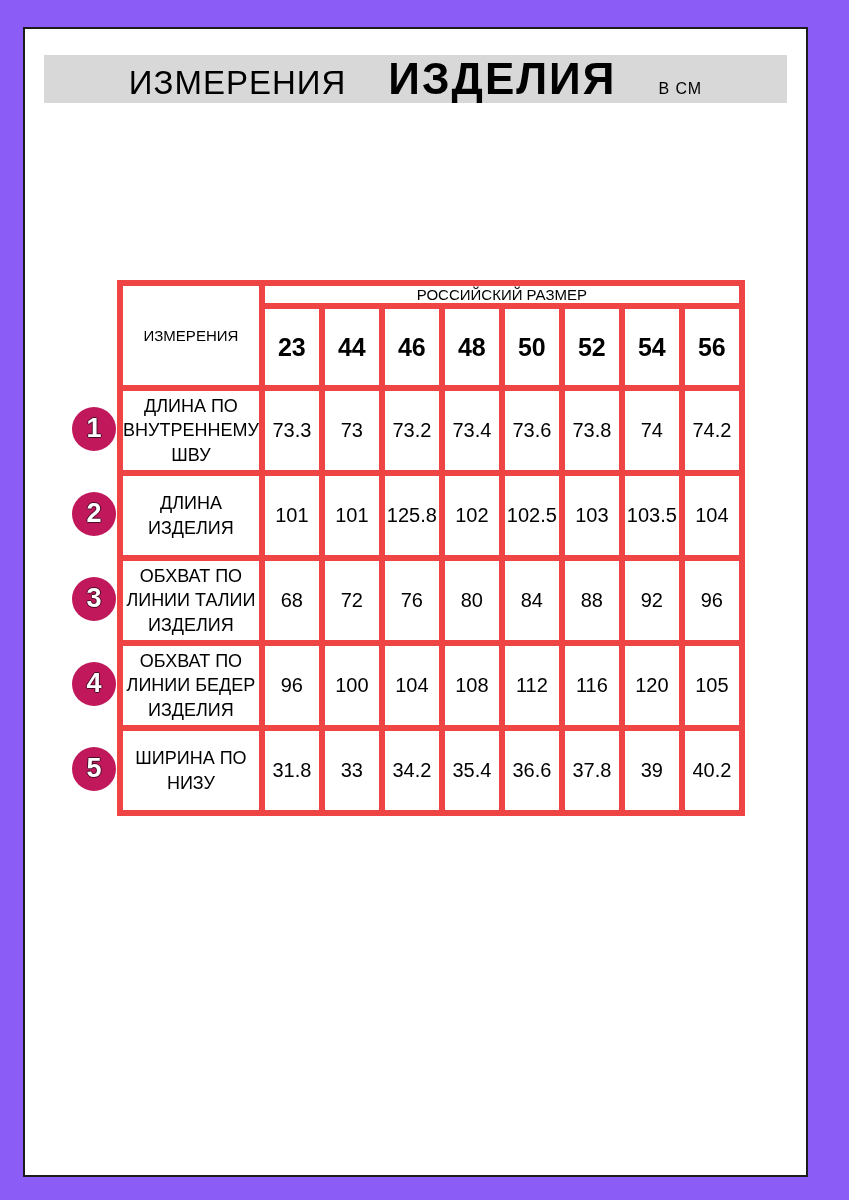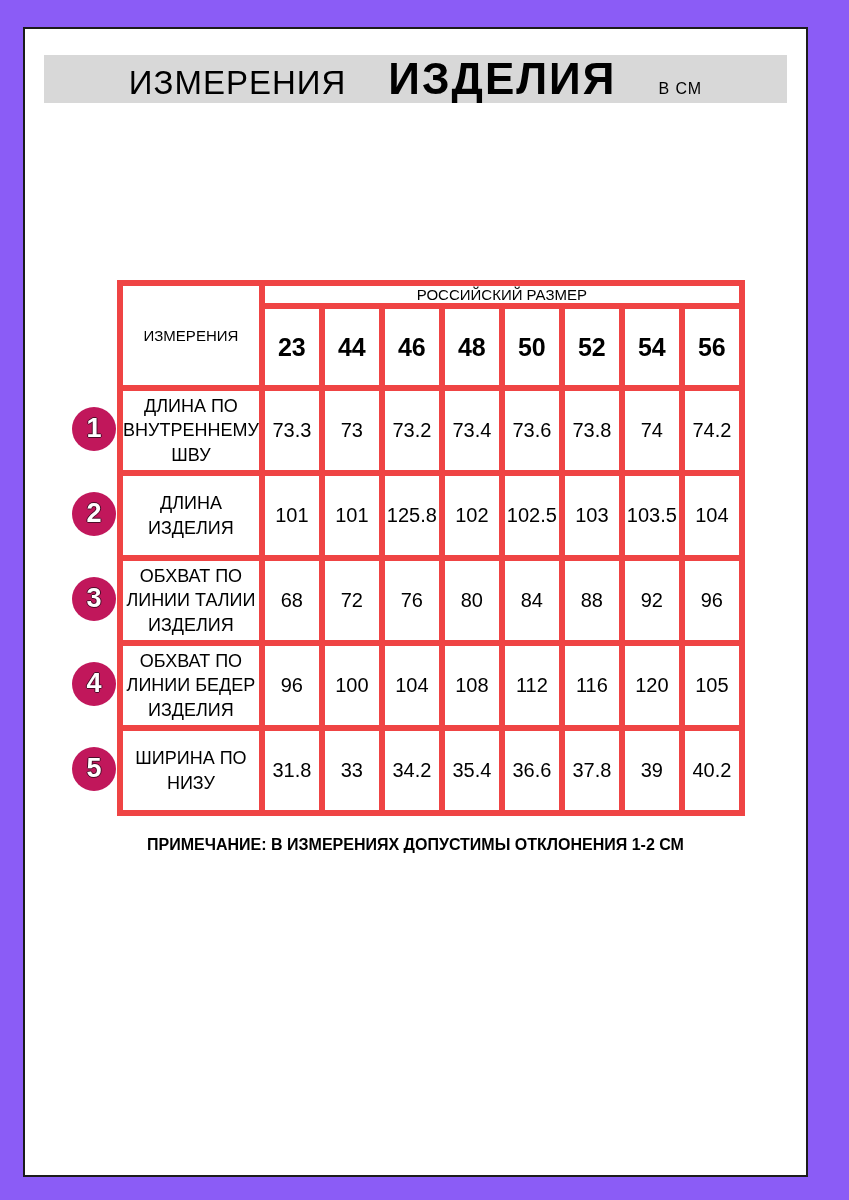--- a/index.html
+++ b/index.html
@@ -266,14 +266,13 @@
             <td class="c-val">35.4</td>
             <td class="c-val">36.6</td>
             <td class="c-val">37.8</td>
             <td class="c-val">39</td>
             <td class="c-val">40.2</td>
           </tr>
         </tbody>
     </table>
   </div>
 
-  <div class="note">ПРИМЕЧАНИЕ: В ИЗМЕРЕНИЯХ ДОПУСТИМЫ ОТКЛОНЕНИЯ 1-2 СМ</div>
 </div>
 
 </body></html>

